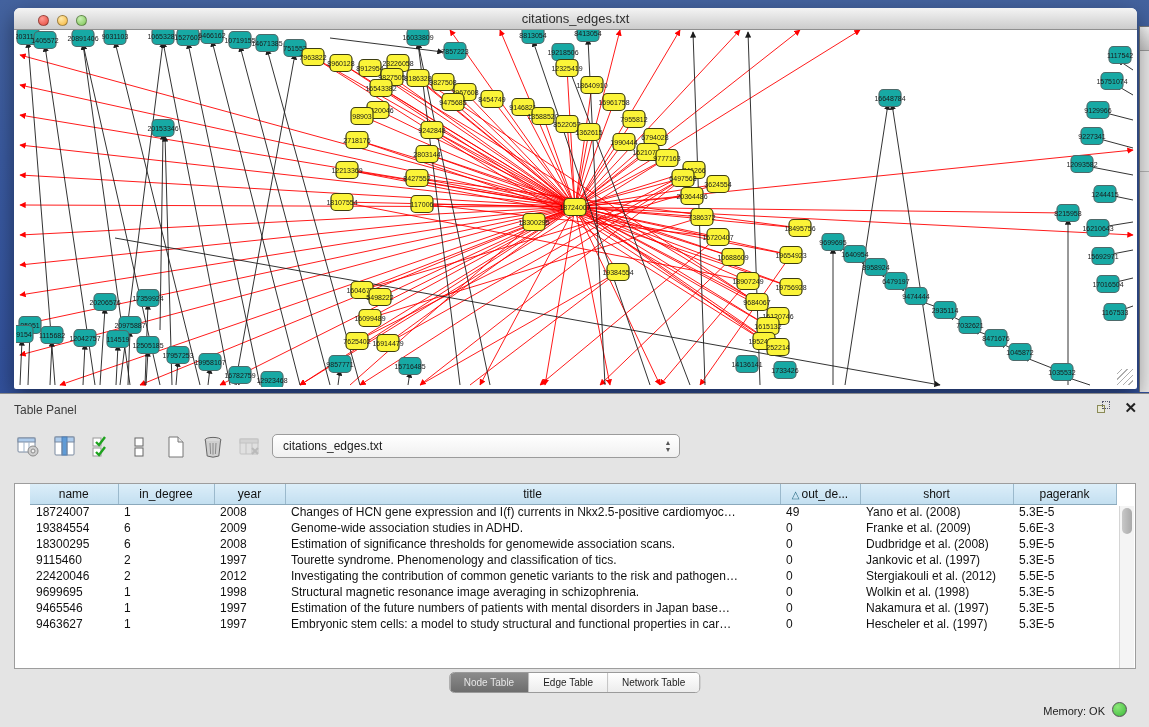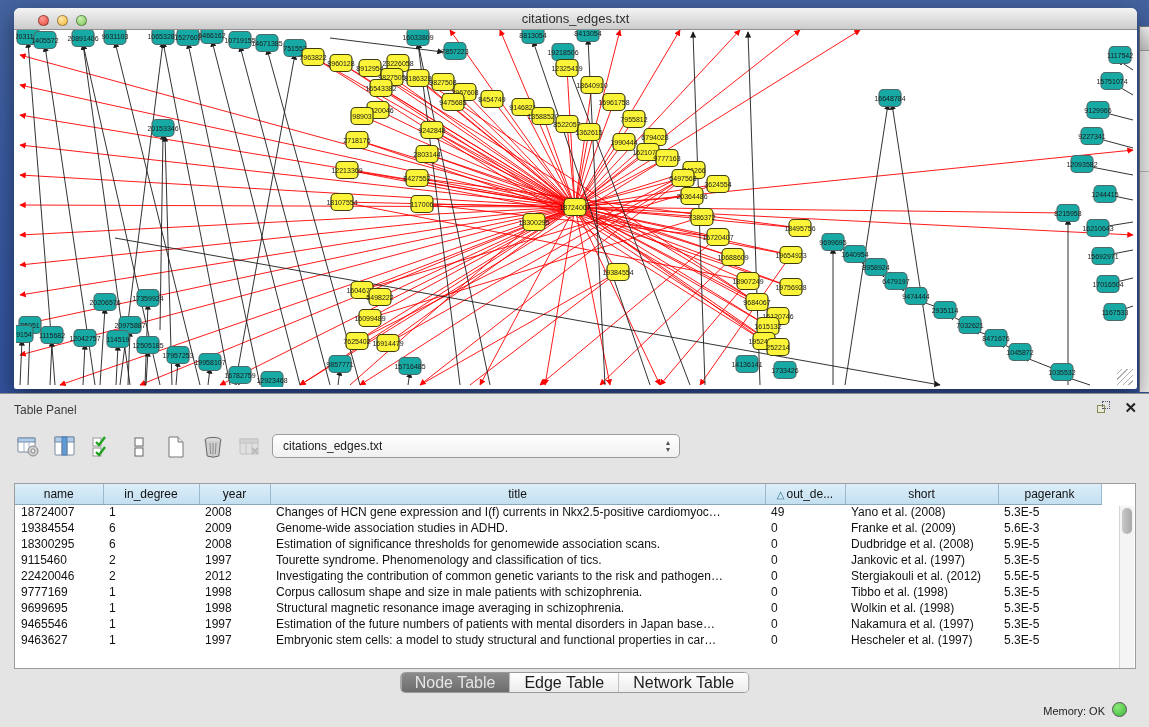--- a/index.html
+++ b/index.html
@@ -46,30 +46,30 @@
 
   .toolbar { position:absolute; left:14px; top:36px; height:34px; display:flex; align-items:center; gap:9px; }
   .tbtn { width:28px; height:28px; display:flex; align-items:center; justify-content:center; cursor:pointer; border-radius:3px; }
   .fx { font-family:"Liberation Serif",serif; font-style:italic; font-weight:bold; font-size:15px; color:#111; }
   .dropdown { position:absolute; left:272px; top:40px; width:408px; height:24px; background:linear-gradient(#ffffff,#f0f0f0);
     border:1px solid #9b9b9b; border-radius:5px; display:flex; align-items:center; cursor:pointer; }
   .dropdown .dval { flex:1; padding-left:10px; font-size:12px; color:#1c1c1c; }
   .dropdown .darr { width:18px; text-align:center; color:#555; font-size:7px; line-height:7px; padding-right:4px; }
 
   .tablebox { position:absolute; left:14px; top:89px; width:1122px; height:186px; background:#ffffff; border:1px solid #9d9d9d; }
-  table.grid { border-collapse:collapse; table-layout:fixed; width:1086px; font-size:12px; }
+  table.grid { border-collapse:collapse; table-layout:fixed; width:1086px; font-size:12px;margin-left:15px; }
   table.grid th { height:20px; background:linear-gradient(#dceef9,#c3dff0); border-right:1px solid #9bb9cc; border-bottom:1px solid #8aa8bb;
     font-weight:normal; color:#111; text-align:center; overflow:hidden; white-space:nowrap; cursor:pointer; }
   table.grid td { height:16px; padding:0 4px 0 6px; color:#111; overflow:hidden; white-space:nowrap; text-overflow:clip; }
   .sort-tri { color:#2b6d86; font-size:10px; margin-right:2px; }
   .vscroll { position:absolute; right:1px; top:22px; width:15px; height:162px; background:#f4f4f4; border-left:1px solid #d5d5d5; cursor:pointer; }
   .vthumb { position:absolute; left:2px; top:2px; width:10px; height:26px; background:linear-gradient(90deg,#c8c8c8,#a9a9a9); border-radius:6px; }
 
   .tabs { position:absolute; left:50%; top:278px; transform:translateX(-50%); display:flex; height:21px;
-    border:1px solid #9a9a9a; border-radius:5px; overflow:hidden; background:#fdfdfd; font-size:16px;text-align:right; }
+    border:1px solid #9a9a9a; border-radius:5px; overflow:hidden; background:#fdfdfd; font-size:10px;text-align:right; }
   .tab { padding:0 14px; display:flex; align-items:center; color:#1d1d1d; border-right:1px solid #b3b3b3; cursor:pointer; background:linear-gradient(#ffffff,#ececec); }
   .tab:last-child { border-right:none; }
   .tab.sel { background:linear-gradient(#8b8b8b,#6d6d6d); color:#e6e6e6; }
 
   .statusbar { position:absolute; left:0; top:303px; width:100%; height:27px;padding-left:12px; }
   .mem { position:absolute; right:44px; top:8px; font-size:11px; color:#222; }
   .memdot { position:absolute; right:22px; top:5px; width:15px; height:15px; border-radius:50%;
     background:radial-gradient(circle at 35% 30%, #8ce878, #3cb83c); border:1px solid #555; cursor:pointer; }
 </style>
 </head>
@@ -868,29 +868,20 @@
           <tr>
             <td>22420046</td>
             <td>2</td>
             <td>2012</td>
             <td>Investigating the contribution of common genetic variants to the risk and pathogen…</td>
             <td>0</td>
             <td>Stergiakouli et al. (2012)</td>
             <td>5.5E-5</td>
           </tr>
           <tr>
-            <td>9777169</td>
-            <td>1</td>
-            <td>1998</td>
-            <td>Corpus callosum shape and size in male patients with schizophrenia.</td>
-            <td>0</td>
-            <td>Tibbo et al. (1998)</td>
-            <td>5.3E-5</td>
-          </tr>
-          <tr>
             <td>9699695</td>
             <td>1</td>
             <td>1998</td>
             <td>Structural magnetic resonance image averaging in schizophrenia.</td>
             <td>0</td>
             <td>Wolkin et al. (1998)</td>
             <td>5.3E-5</td>
           </tr>
           <tr>
             <td>9465546</td>

